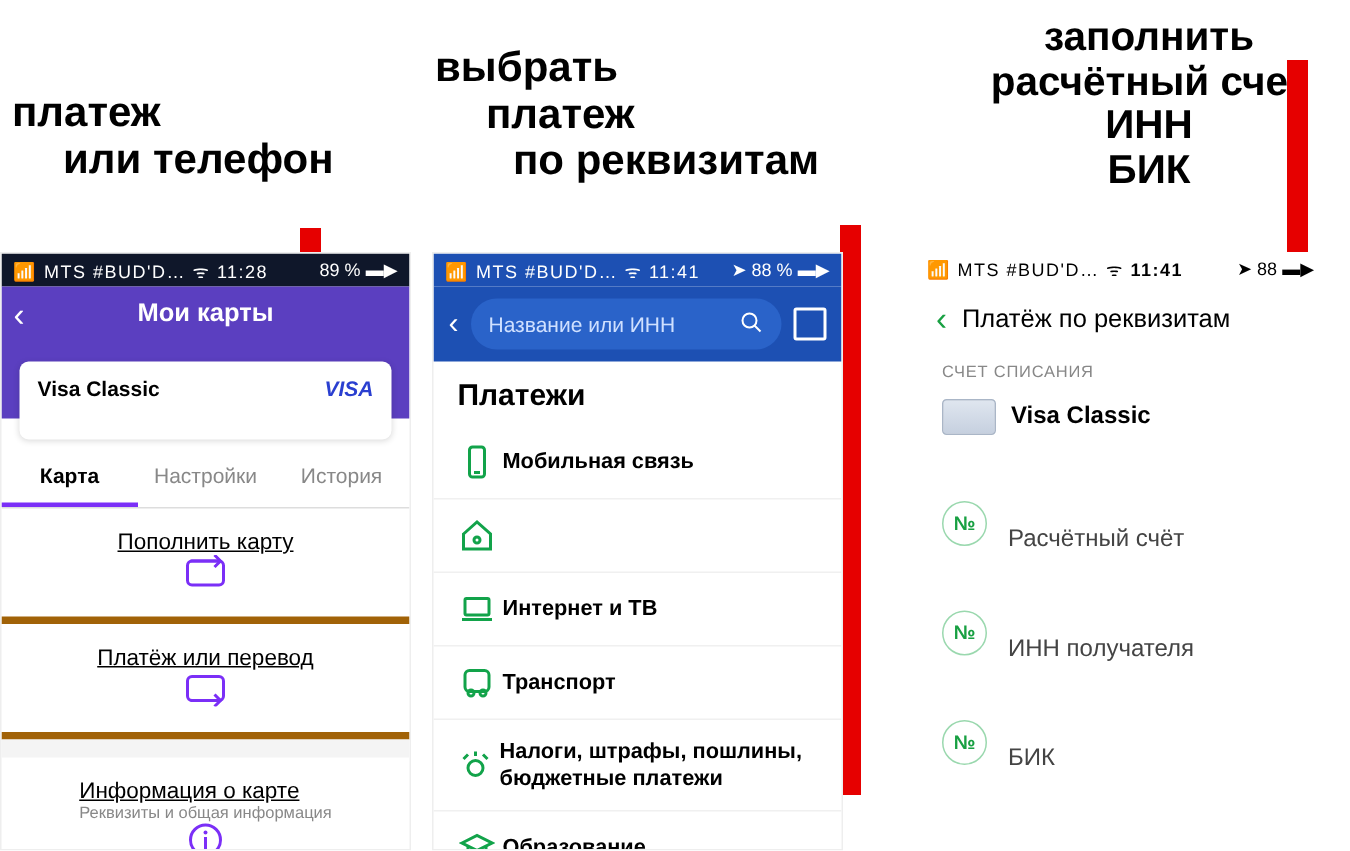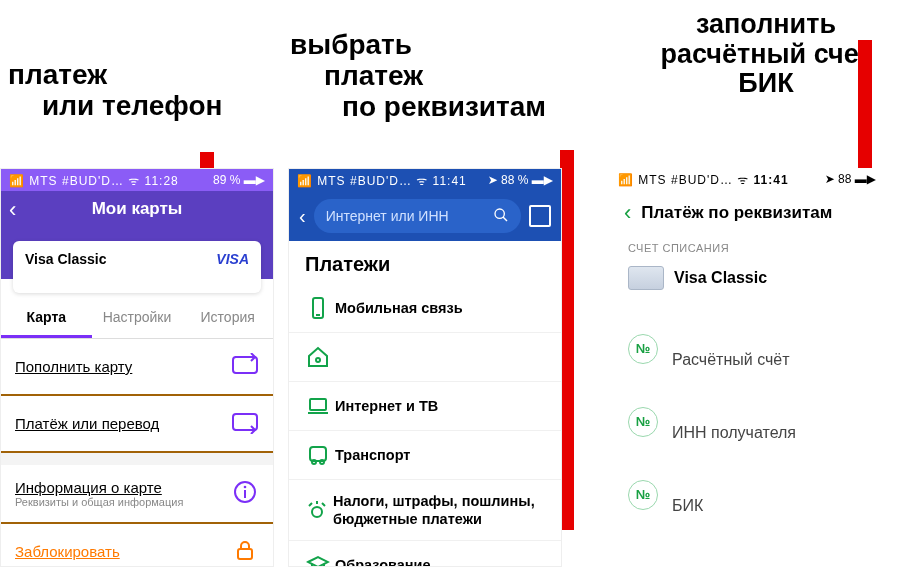--- a/index.html
+++ b/index.html
@@ -32,30 +32,30 @@
 
   
   .phone { position:absolute; width:274px; border:1px solid #eee; background:#fff; font-size:14px; overflow:hidden; }
   .p1 { left:0;   top:168px; height:399px; }
   .p2 { left:288px; top:168px; height:399px; }
   .p3 { left:610px; top:168px; height:399px; border:none; }
 
   
   .status { height:22px; display:flex; align-items:center; justify-content:space-between; padding:0 8px; color:#fff; font-size:12px; }
   .status .ico { letter-spacing:1px; }
-  .p1 .status { background:#8b5cf6; }
+  .p1 .status { background:#0f172a; }
   .p1 .hdr { background:#5b3fc0; height:88px; position:relative; }
   .p1 .hdr .back { position:absolute; left:8px; top:6px; color:#fff; font-size:22px; }
   .p1 .hdr .title { position:absolute; left:0; right:0; top:8px; text-align:center; color:#fff; font-size:17px; font-weight:600; }
   .card { position:absolute; left:12px; right:12px; bottom:-14px; height:52px; background:#fff; border-radius:6px; padding:10px 12px; box-shadow:0 1px 4px rgba(0,0,0,.15); display:flex; justify-content:space-between; align-items:flex-start; }
   .card .brand { color:#2a3fd0; font-style:italic; font-weight:700; font-size:14px; }
   .tabs { margin-top:20px; display:flex; border-bottom:1px solid #ddd; }
   .tab { flex:1; text-align:center; padding:10px 4px; font-size:14px; color:#888; }
   .tab.active { color:#000; font-weight:700; border-bottom:3px solid #7b2ff7; }
-  .row { display:flex; align-items:center; justify-content:space-between; padding:14px 14px; border-bottom:2px solid #a16207; }
+  .row { display:flex; align-items:center; justify-content:space-between; padding:14px 14px; border-bottom:5px solid #a16207;flex-direction:column; }
   .row .lbl { font-size:15px; text-decoration:underline; }
   .row .sub { font-size:11px; color:#888; text-decoration:none; display:block; }
   .row .lbl.block { color:#ff7a00; }
   .sep { height:12px; background:#f4f4f4; }
   .ricon svg { width:28px; height:24px; }
 
   
   .p2 .status { background:#1d50b3; }
   .p2 .srch { background:#1d50b3; padding:8px 10px; display:flex; gap:8px; align-items:center; }
   .p2 .srch .back2 { color:#fff; font-size:20px; }
@@ -65,40 +65,41 @@
   .p2 .h2 { font-size:20px; font-weight:700; padding:12px 16px 8px; }
   .prow { display:flex; align-items:center; gap:4px; padding:12px 16px; border-bottom:1px solid #f0f0f0; }
   .prow .pic { width:26px; display:flex; justify-content:center; }
   .prow .pic svg { width:24px; height:24px; stroke:#12a34a; fill:none; stroke-width:2; }
   .prow .pt { font-size:14.5px; font-weight:700; line-height:1.25; }
 
   
   .p3 .status { background:#fff; color:#000; }
   .p3 .hdr3 { display:flex; align-items:center; gap:10px; padding:10px 14px 16px; }
   .p3 .hdr3 .bk { color:#18a042; font-size:22px; }
-  .p3 .hdr3 .t3 { font-weight:700; font-size:17px; }
+  .p3 .hdr3 .t3 { font-weight:400; font-size:17px; }
   .p3 .lbl3 { font-size:11px; color:#888; padding:0 18px 6px; letter-spacing:.5px; }
   .acct { display:flex; align-items:center; gap:10px; padding:6px 18px 22px; }
   .acct .ccard { width:36px; height:24px; background:linear-gradient(#dfe6ef,#c6d0df); border:1px solid #aab6c7; border-radius:3px; }
   .frow { display:flex; align-items:center; gap:14px; padding:16px 18px; }
   .frow .nbadge { width:30px; height:30px; border:1.5px solid #9ad8ae; border-radius:50%; display:flex; align-items:center; justify-content:center; color:#18a042; font-weight:700; font-size:13px; }
   .frow .ft { font-size:16px; color:#444;margin-top:23px; }
 </style>
 </head>
 <body>
 
 <div class="caption cap1">
   <span>платеж</span><span class="l2">или телефон</span>
 </div>
 <div class="caption cap2">
   <span>выбрать</span><span class="l2">платеж</span><span class="l3">по реквизитам</span>
 </div>
 <div class="caption cap3">
   <span>заполнить</span>
     <span>расчётный счет</span>
+    <span>ИНН</span>
     <span>БИК</span>
 </div>
 
 <div class="redbar rb1"></div>
 <div class="arrow-l a1"></div>
 <div class="redbar rb2"></div>
 <div class="arrow-l a2"></div>
 <div class="redbar rb3"></div>
 <div class="af af1"></div>
 <div class="af af2"></div>
@@ -178,21 +179,21 @@
 </div>
 
 <div class="phone p2">
   <div class="status">
     <span class="ico"><span>📶</span> <span>MTS #BUD'D…</span> <span>ᯤ</span> <span>11:41</span></span>
     <span><span>➤</span> <span>88 %</span> <span>▬▶</span></span>
   </div>
   <div class="srch">
     <span class="back2">‹</span>
     <div class="inp">
-      <span>Интернет или ИНН</span>
+      <span>Название или ИНН</span>
       <span class="mag">
         <svg width="16" height="16" viewBox="0 0 24 24">
             <circle cx="10" cy="10" r="7" fill="none" stroke="#fff" stroke-width="2"></circle>
             <path d="M15 15 L21 21" stroke="#fff" stroke-width="2"></path>
           </svg>
       </span>
     </div>
     <div class="scan"></div>
   </div>
   <div class="h2">Платежи</div>

